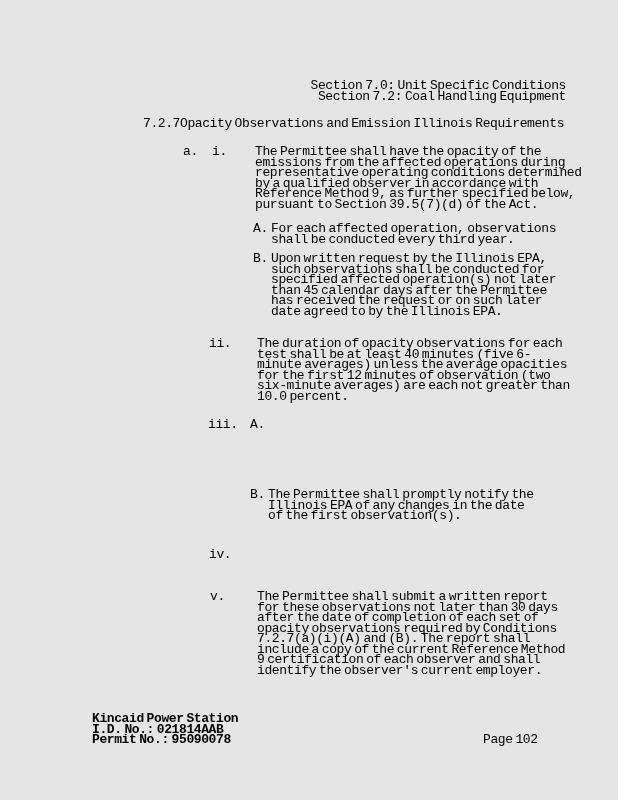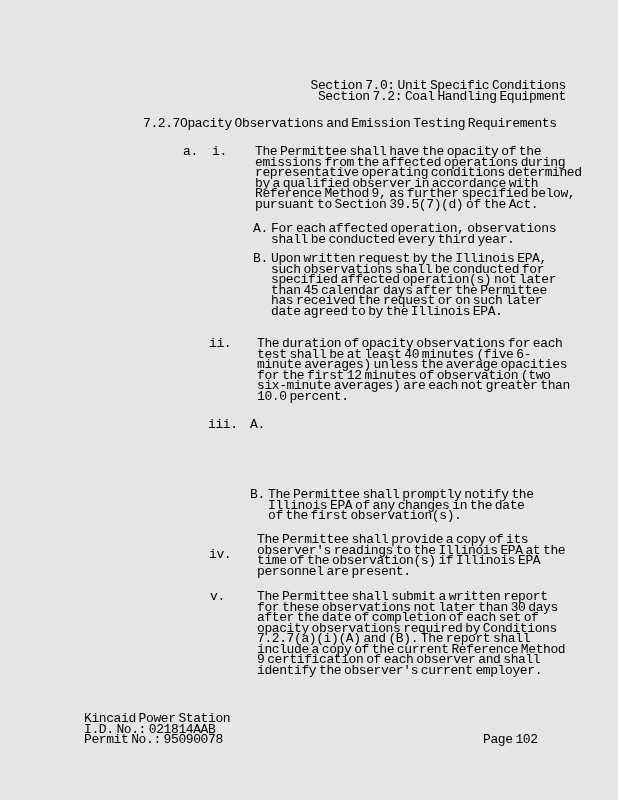--- a/index.html
+++ b/index.html
@@ -50,33 +50,33 @@
   .t-iiiA       { top: 420px; left: 268px; }
   .m-iiiB       { top: 490px; left: 250px; }
   .t-iiiB       { top: 490px; left: 268px; }
   
   .m-iv         { top: 550px; left: 209px; }
   .t-iv         { top: 535px; left: 257px; }
   
   .m-v          { top: 592px; left: 210px; }
   .t-v          { top: 592px; left: 257px; }
   
-  .doc-footer   { top: 714px; left: 84px; }
+  .doc-footer   { top: 714px; left: 92px; font-weight: bold; }
   .page-number  { top: 735px; left: 483px; }
 </style>
 </head>
 <body>
 
 <div class="page">
 
   <div class="blk doc-header right-align"><span>Section 7.0: Unit Specific Conditions</span>
 <span>Section 7.2: Coal Handling Equipment</span></div>
 
   <div class="blk h-num">7.2.7</div>
-  <div class="blk h-title">Opacity Observations and Emission Testing Requirements</div>
+  <div class="blk h-title">Opacity Observations and Emission Illinois Requirements</div>
 
   <div class="blk m-a">a.</div>
   <div class="blk m-i">i.</div>
   <div class="blk t-i">The Permittee shall have the opacity of the
 emissions from the affected operations during
 representative operating conditions determined
 by a qualified observer in accordance with
 Reference Method 9, as further specified below,
 pursuant to Section 39.5(7)(d) of the Act.</div>
 
@@ -102,24 +102,20 @@
 
   <div class="blk m-iii">iii.</div>
   <div class="blk m-iiiA">A.</div>
 
   <div class="blk m-iiiB">B.</div>
   <div class="blk t-iiiB">The Permittee shall promptly notify the
 Illinois EPA of any changes in the date
 of the first observation(s).</div>
 
   <div class="blk m-iv">iv.</div>
-  <div class="blk t-iv">The Permittee shall provide a copy of its
-observer's readings to the Illinois EPA at the
-time of the observation(s) if Illinois EPA
-personnel are present.</div>
 
   <div class="blk m-v">v.</div>
   <div class="blk t-v">The Permittee shall submit a written report
 for these observations not later than 30 days
 after the date of completion of each set of
 opacity observations required by Conditions
 7.2.7(a)(i)(A) and (B). The report shall
 include a copy of the current Reference Method
 9 certification of each observer and shall
 identify the observer's current employer.</div>

